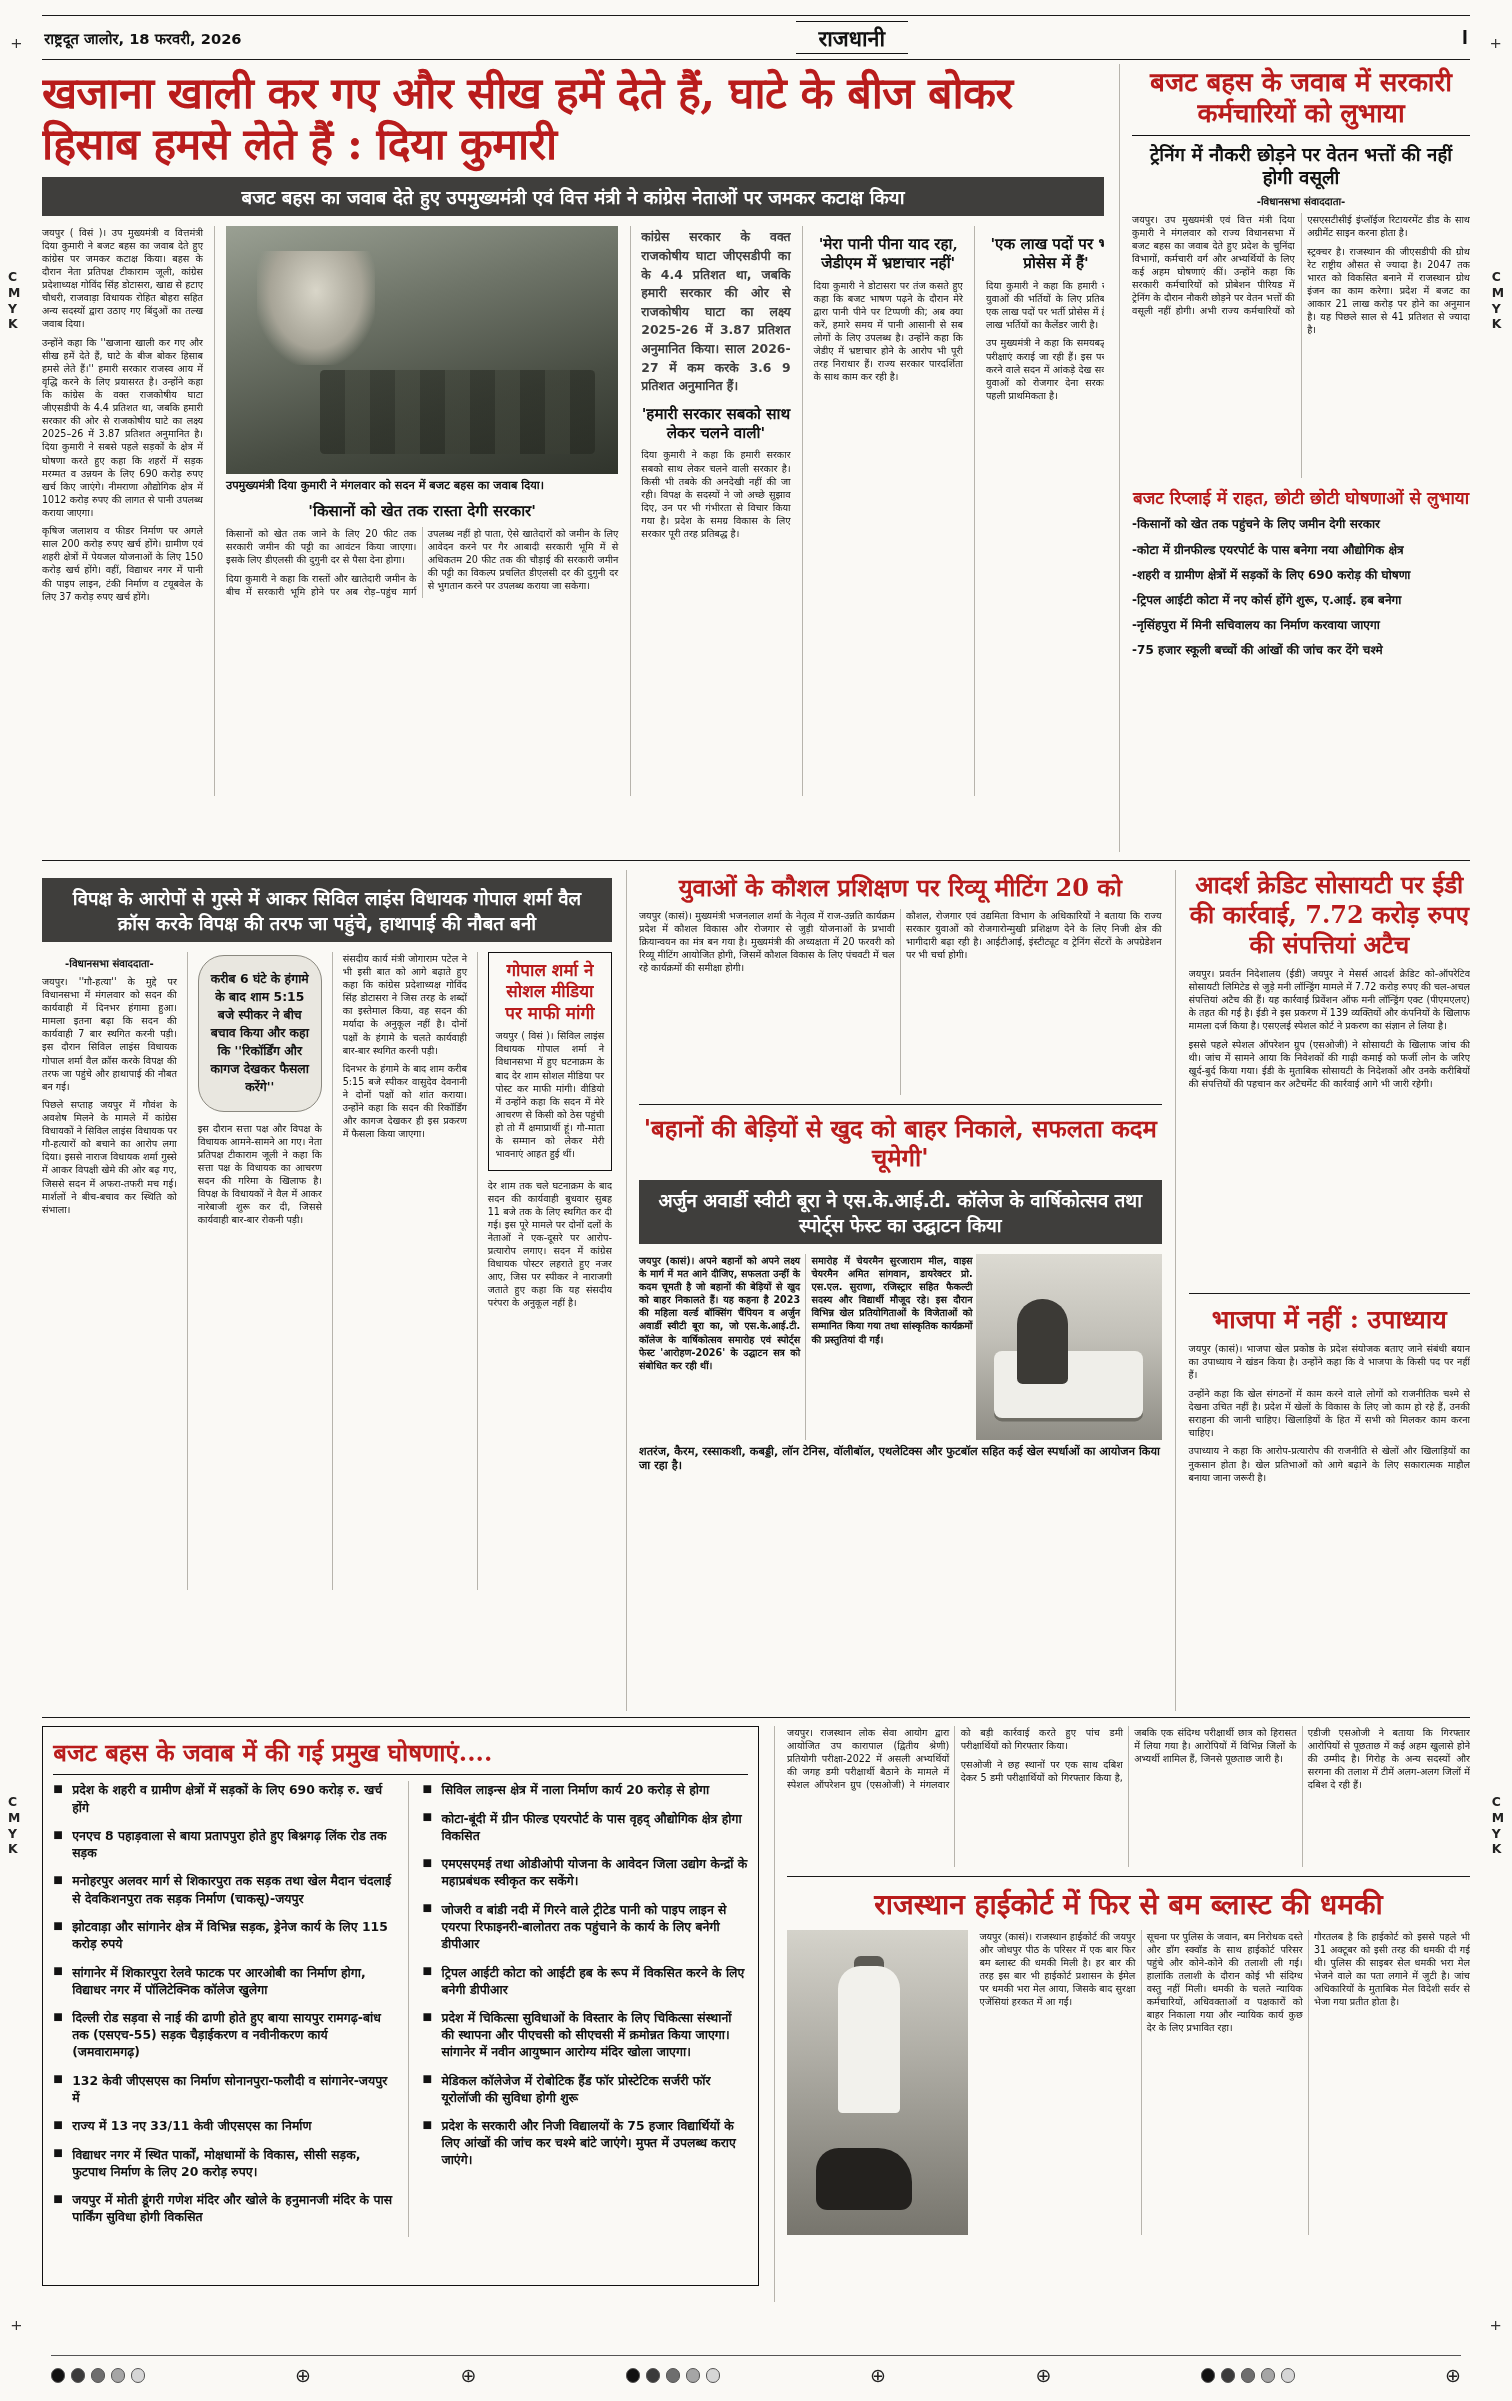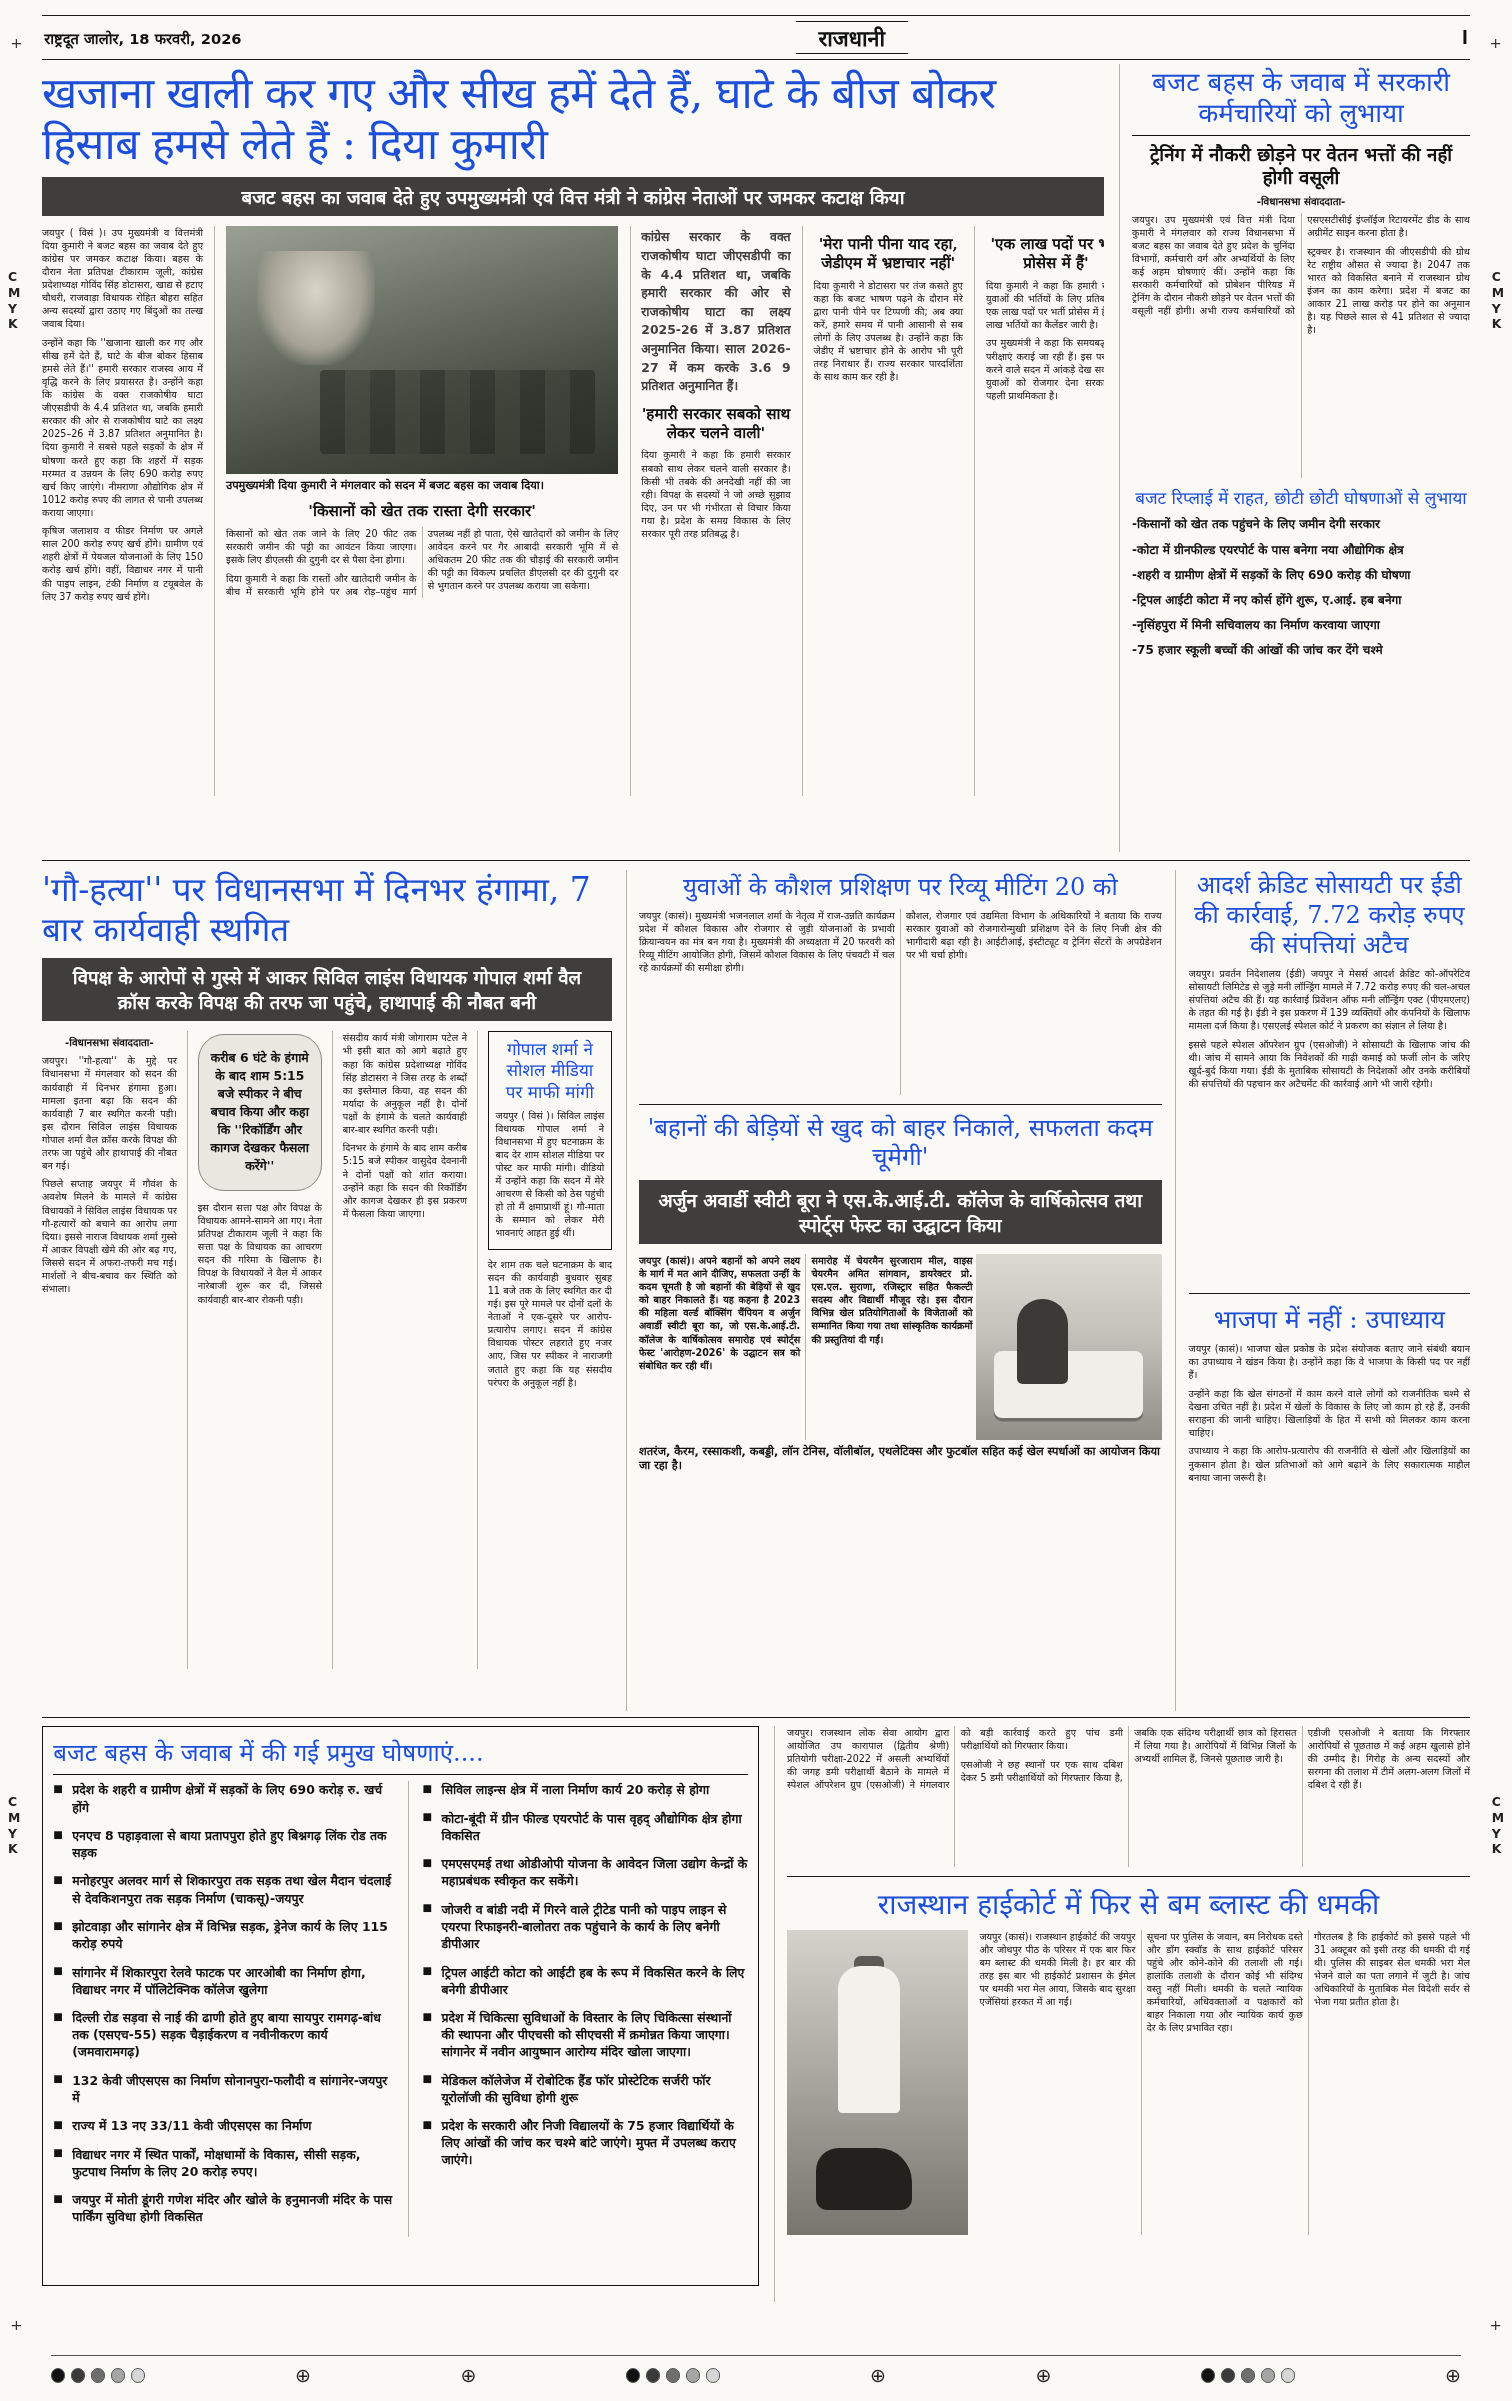--- a/index.html
+++ b/index.html
@@ -14,21 +14,21 @@
   .mast-section{font-size:21.5px;font-weight:bold;border-top:1.7px solid #111;border-bottom:1.7px solid #111;
                 padding:1.1px 22.6px;font-family:"DejaVu Serif","Liberation Serif",serif;}
   .mast-pageno{font-size:17px;font-weight:bold;}
   
   .para{font-size:9.6px;line-height:1.36;text-align:justify;margin:0 0 5.6px;}
   .byline{font-weight:bold;font-size:10.2px;text-align:center;margin:3.4px 0 5.6px;}
   .kicker{background:#3f3e3c;color:#fff;text-align:center;font-weight:bold;
           font-size:18.6px;padding:6.8px 13.6px;margin:8px 0 10.2px;}
   .subquote{font-family:"DejaVu Serif","Liberation Serif",serif;font-weight:bold;font-size:15.2px;
             line-height:1.25;text-align:center;margin:9px 0 5.6px;}
-  .headline-serif{font-family:"DejaVu Serif","Liberation Serif",serif;font-weight:normal;color:#1d4ed8;}
+  .headline-serif{font-family:"DejaVu Serif","Liberation Serif",serif;font-weight:bold;color:#b91c1c;}
   
   .band-lead{display:grid;grid-template-columns:1062px 1fr;column-gap:14.7px;min-height:788px;overflow:hidden;margin-top:4.5px;}
   .lead-left{}
   .lead-headline{font-size:43px;line-height:1.18;letter-spacing:-0.6px;margin:3.4px 0 0;}
   .lead-cols{display:grid;grid-template-columns:161px 404px 161px 161px 152px;column-gap:11.3px;height:570px;overflow:hidden;}
   .lead-cols>div+div{border-left:0.6px solid #b7b4ac;padding-left:10.7px;}
   .photo{position:relative;overflow:hidden;}
   .photo-assembly{height:248px;background:linear-gradient(165deg,#9aa093 0%,#6e7468 35%,#474c42 70%,#30342c 100%);}
   .photo-assembly::before{content:"";position:absolute;left:8%;top:10%;width:30%;height:46%;
       background:radial-gradient(ellipse at 50% 35%,#d9d6c9 0%,#a7a497 55%,transparent 75%);}
@@ -211,21 +211,20 @@
             <li>-ट्रिपल आईटी कोटा में नए कोर्स होंगे शुरू, ए.आई. हब बनेगा</li>
             <li>-नृसिंहपुरा में मिनी सचिवालय का निर्माण करवाया जाएगा</li>
             <li>-75 हजार स्कूली बच्चों की आंखों की जांच कर देंगे चश्मे</li>
           </ul>
       </section>
     </div>
 
     <div class="band-mid">
 
       <section>
-        <h2 class="headline-serif cow-headline">'गौ-हत्या'' पर विधानसभा में दिनभर हंगामा, 7 बार कार्यवाही स्थगित</h2>
         <div class="kicker">विपक्ष के आरोपों से गुस्से में आकर सिविल लाइंस विधायक गोपाल शर्मा वैल क्रॉस करके विपक्ष की तरफ जा पहुंचे, हाथापाई की नौबत बनी</div>
         <div class="cow-cols">
           <div>
             <div class="byline">-विधानसभा संवाददाता-</div>
             <div>
                 <p class="para">जयपुर। ''गौ-हत्या'' के मुद्दे पर विधानसभा में मंगलवार को सदन की कार्यवाही में दिनभर हंगामा हुआ। मामला इतना बढ़ा कि सदन की कार्यवाही 7 बार स्थगित करनी पड़ी। इस दौरान सिविल लाइंस विधायक गोपाल शर्मा वैल क्रॉस करके विपक्ष की तरफ जा पहुंचे और हाथापाई की नौबत बन गई।</p>
                 <p class="para">पिछले सप्ताह जयपुर में गौवंश के अवशेष मिलने के मामले में कांग्रेस विधायकों ने सिविल लाइंस विधायक पर गौ-हत्यारों को बचाने का आरोप लगा दिया। इससे नाराज विधायक शर्मा गुस्से में आकर विपक्षी खेमे की ओर बढ़ गए, जिससे सदन में अफरा-तफरी मच गई। मार्शलों ने बीच-बचाव कर स्थिति को संभाला।</p>
               </div>
           </div>
           <div>

